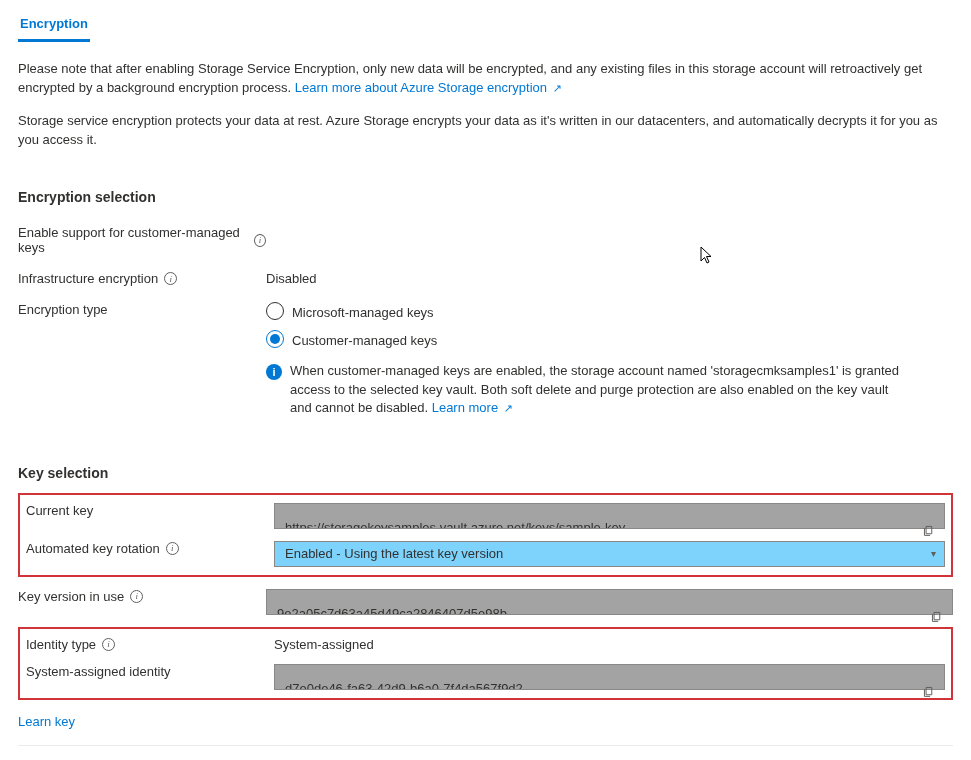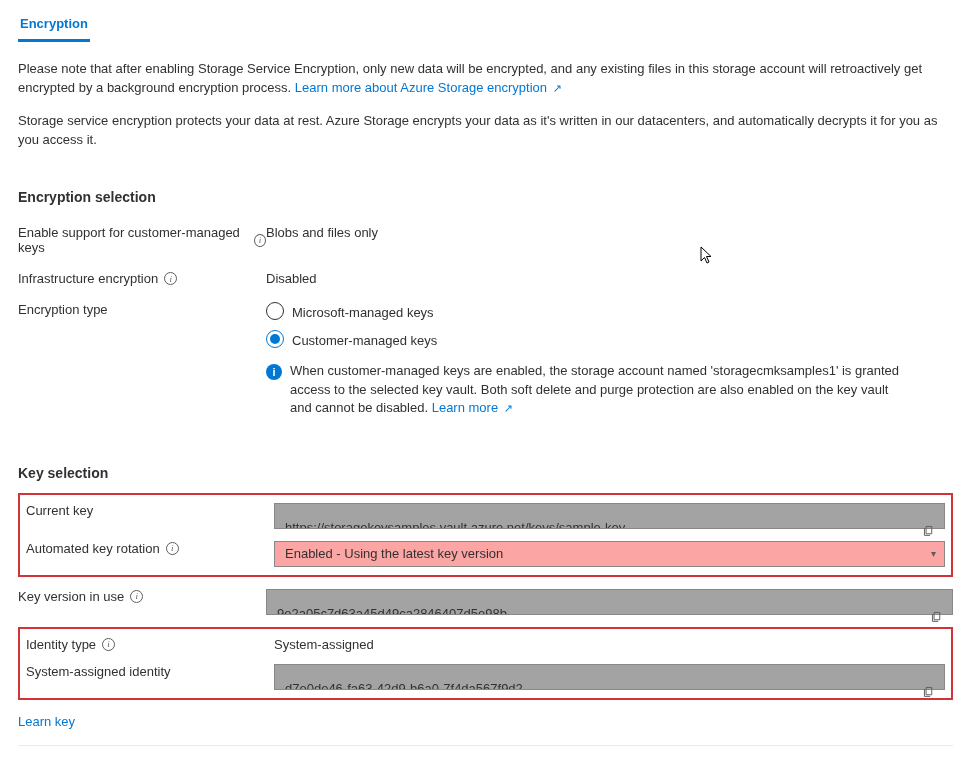--- a/index.html
+++ b/index.html
@@ -88,21 +88,21 @@
     height:26px; padding:16px 4px 0 10px;
   }
   .ro-field .val { flex:1; color:#323130; overflow:hidden; text-overflow:ellipsis; white-space:nowrap; }
   .copy-btn {
     width:24px; height:22px; display:flex; align-items:center; justify-content:center;
     cursor:pointer; color:#605e5c;
   }
   .copy-btn svg { width:13px; height:13px; }
   .dd-field {
     display:flex; align-items:center;
-    border:1px solid #8a8886; background:#fca5a5;
+    border:1px solid #8a8886; background:#7dd3fc;
     height:26px; padding:0 8px 0 10px; cursor:pointer;
   }
   .dd-field .val { flex:1; }
   .chev { font-size:10px; color:#605e5c; }
   .highlight-box {
     border:2px solid #d13438;
     padding: 2px 6px;
     margin: 4px 0;
   }
   .highlight-box .row { padding:6px 0; }
@@ -142,21 +142,20 @@
 </div>
 
 
 <h3 class="section">Encryption selection</h3>
 
 <div class="row">
   <div class="label-col">
     <span>Enable support for customer-managed keys</span>
     <span class="info-icon">i</span>
   </div>
-  <div class="value-col">Blobs and files only</div>
 </div>
 
 <div class="row">
   <div class="label-col">
     <span>Infrastructure encryption</span>
     <span class="info-icon">i</span>
   </div>
   <div class="value-col">Disabled</div>
 </div>
 

